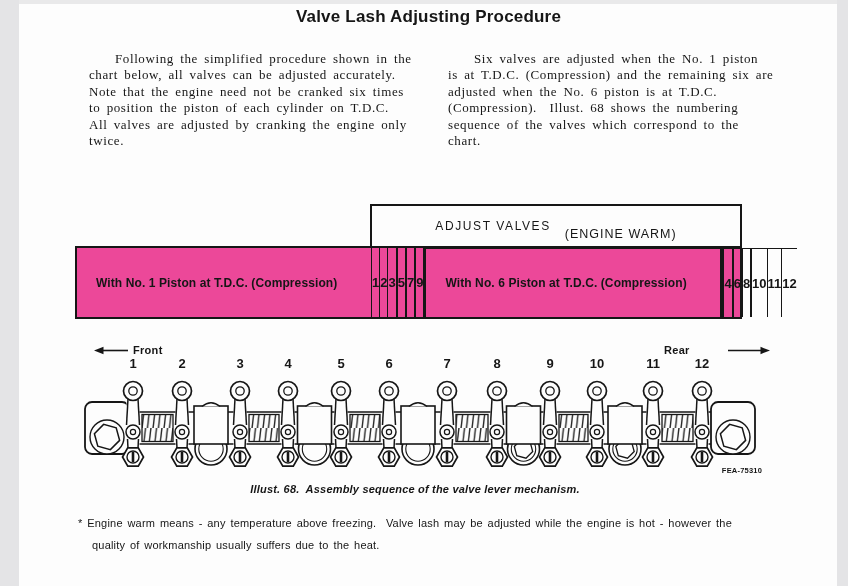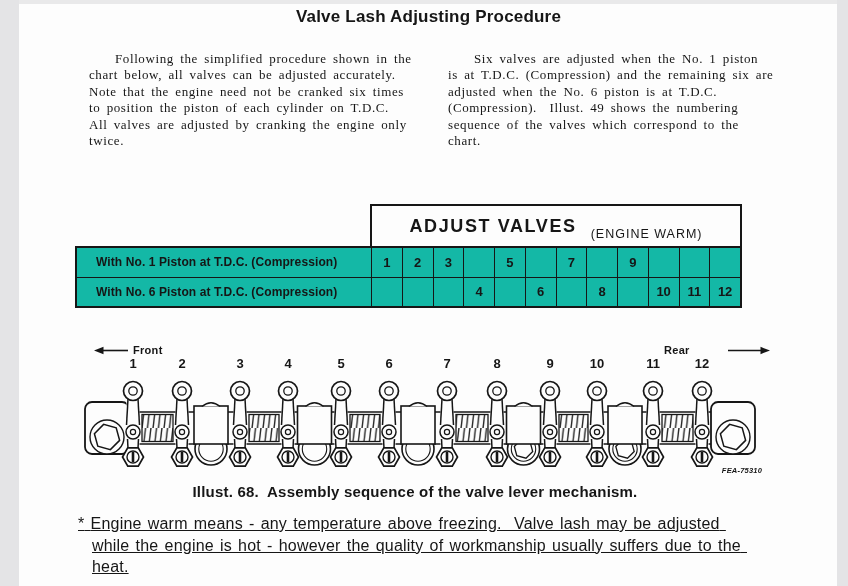--- a/index.html
+++ b/index.html
@@ -16,64 +16,64 @@
   .col{position:absolute;top:51px;font-family:"Liberation Serif",serif;font-size:13px;
        line-height:16.4px;letter-spacing:.6px;word-spacing:2.5px;text-indent:26px;
        white-space:pre-wrap;margin-left:11px;}
   #col-left{left:78px;width:324px;}
   #col-right{left:437px;width:326px;}
 
   
   .chart-header{position:absolute;left:370px;top:204px;width:372px;height:44px;
         border:2.6px solid #161616;box-sizing:border-box;background:#fdfdfd;
         display:flex;align-items:center;justify-content:center;gap:14px;}
-  .chart-header .hb{font-size:18px;font-weight:700;letter-spacing:1.6px;}
+  .chart-header .hb{font-size:12px;font-weight:400;letter-spacing:1.6px;}
   .chart-header .hn{font-size:12.5px;font-weight:400;letter-spacing:1px;margin-top:16px;}
-  .chart-body{position:absolute;left:75px;top:246px;width:667px;height:62px;
-        border:2.6px solid #161616;box-sizing:border-box;background:#14b8a6;
-        display:flex;flex-direction:column;}
+  .chart-body{position:absolute;left:75px;top:246px;width:667px;height:73px;
+        border:2.6px solid #161616;box-sizing:border-box;background:#ec4899;
+        display:flex;flex-direction:row;}
   .chart-row{flex:1;display:flex;}
   .chart-row + .chart-row{border-top:1.7px solid #161616;}
   .row-label{width:295px;flex:0 0 295px;display:flex;align-items:center;
         padding-left:19px;box-sizing:border-box;border-right:1.7px solid #161616;
         font-size:12px;font-weight:700;letter-spacing:.1px;}
   .valve-cell{flex:1;display:flex;align-items:center;justify-content:center;
         font-size:13px;font-weight:700;border-right:1.7px solid #161616;}
   .valve-cell:last-child{border-right:none;}
 
   
   #illustration-svg{position:absolute;left:75px;top:338px;}
   .dir-label{position:absolute;top:344px;display:flex;align-items:center;gap:5px;
         font-size:11px;font-weight:700;letter-spacing:.3px;}
   #front-group{left:94px;text-align:right;}
   #rear-group{left:664px;gap:38px;}
   #valve-numbers{position:absolute;left:75px;top:356px;width:690px;height:16px;}
   #valve-numbers span{position:absolute;width:24px;text-align:center;
         font-size:13px;font-weight:700;}
   .fig-code{position:absolute;left:698px;top:466px;width:64px;text-align:right;
-        font-size:7.5px;font-weight:700;font-style:italic;letter-spacing:.2px;}
+        font-size:7.5px;font-weight:700;letter-spacing:.2px;}
   .caption{position:absolute;left:75px;top:483px;width:680px;text-align:center;
-        font-size:15px;font-weight:700;letter-spacing:.2px;white-space:pre-wrap;}
-
-  .footnote{position:absolute;left:78px;top:513px;width:652px;font-size:16px;
+        font-size:11px;font-weight:700;letter-spacing:.2px;white-space:pre-wrap;font-style:italic;}
+
+  .footnote{position:absolute;left:78px;top:513px;width:652px;font-size:11px;
         line-height:21.5px;letter-spacing:.2px;word-spacing:1.5px;
-        padding-left:14px;text-indent:-14px;white-space:pre-wrap;text-decoration:underline;}
+        padding-left:14px;text-indent:-14px;white-space:pre-wrap;}
 </style>
 </head>
 <body>
 
 <div id="screen">
   <div class="margin" id="margin-top"></div>
   <div class="margin" id="margin-left"></div>
   <div class="margin" id="margin-right"></div>
 
   <div class="title">Valve Lash Adjusting Procedure</div>
 
   <div class="col" id="col-left">Following the simplified procedure shown in the chart below, all valves can be adjusted accurately.  Note that the engine need not be cranked six times to position the piston of each cylinder on T.D.C.  All valves are adjusted by cranking the engine only twice.</div>
-  <div class="col" id="col-right">Six valves are adjusted when the No. 1 piston is at T.D.C. (Compression) and the remaining six are adjusted when the No. 6 piston is at T.D.C. (Compression).  Illust. 49 shows the numbering sequence of the valves which correspond to the chart.</div>
+  <div class="col" id="col-right">Six valves are adjusted when the No. 1 piston is at T.D.C. (Compression) and the remaining six are adjusted when the No. 6 piston is at T.D.C. (Compression).  Illust. 68 shows the numbering sequence of the valves which correspond to the chart.</div>
 
   <div class="chart-header">
     <span class="hb">ADJUST VALVES</span>
     <span class="hn">(ENGINE WARM)</span>
   </div>
   <div class="chart-body">
       <div class="chart-row">
         <div class="row-label">With No. 1 Piston at T.D.C. (Compression)</div>
         <div class="valve-cell">1</div>
         <div class="valve-cell">2</div>

